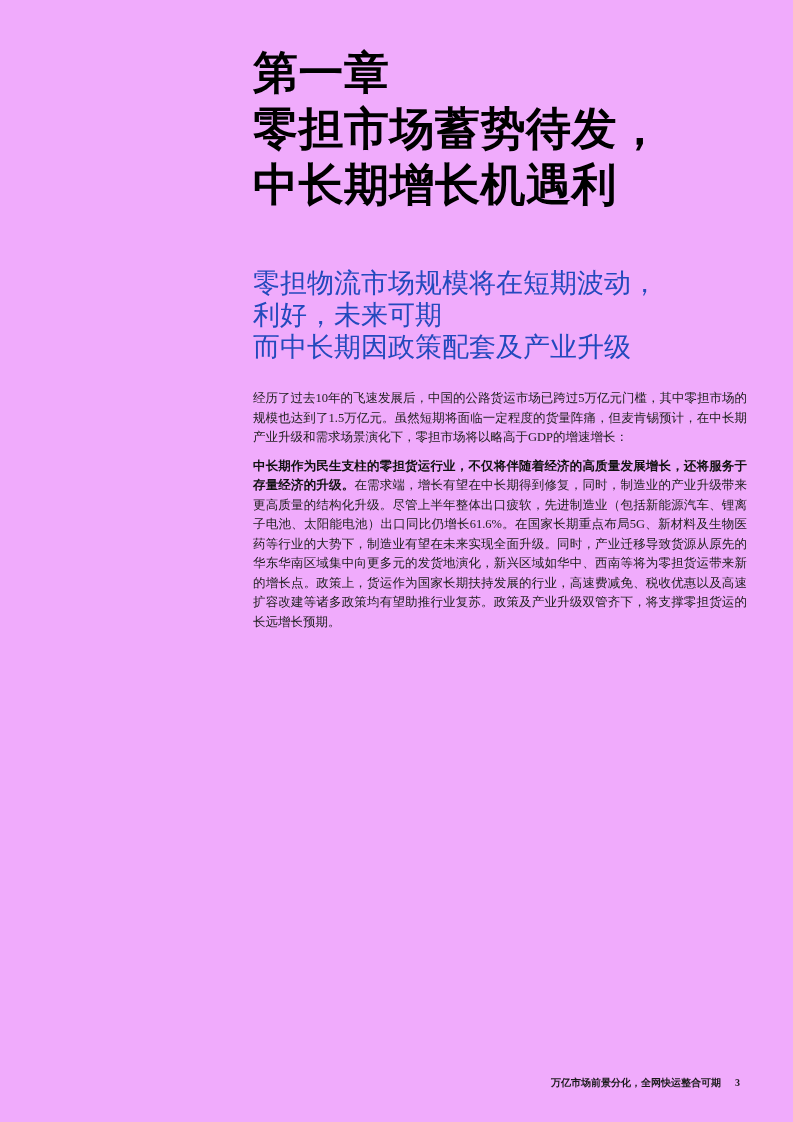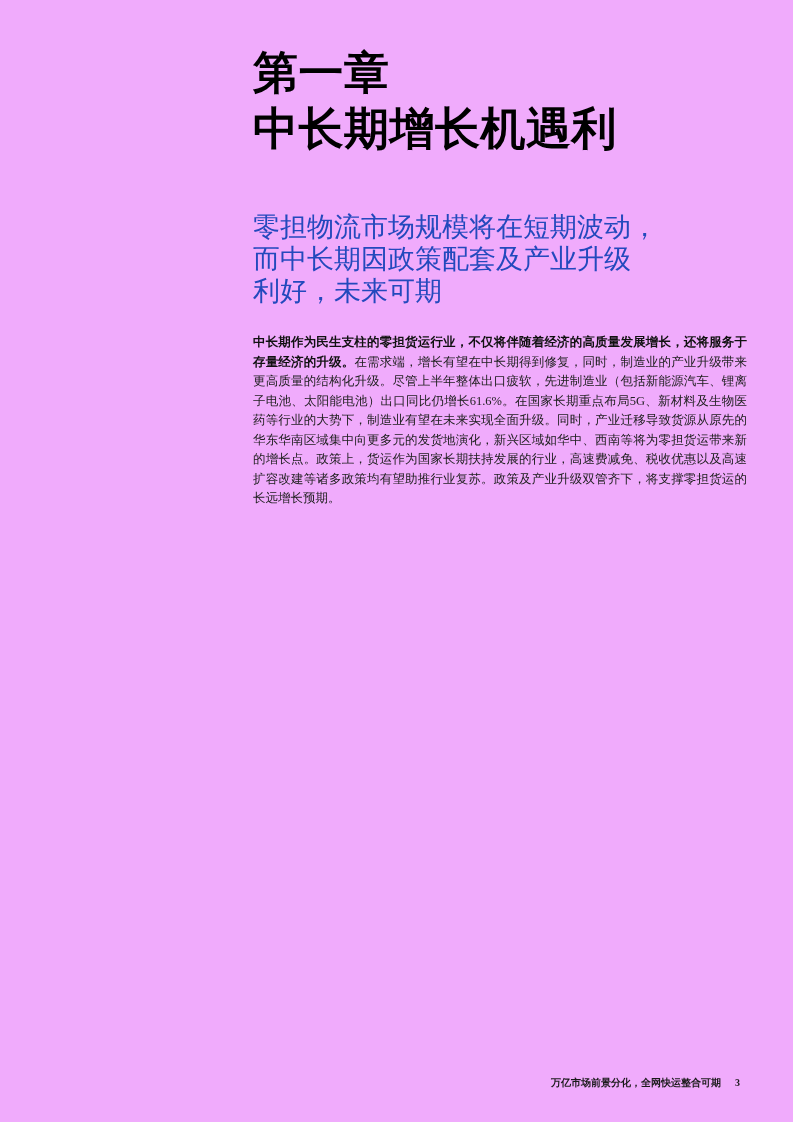--- a/index.html
+++ b/index.html
@@ -56,30 +56,32 @@
 </style>
 </head>
 <body>
 
 <div class="page">
 
   <div class="content">
 
     <h1 class="chapter-title">
       <div>第一章</div>
+      <div>零担市场蓄势待发，</div>
       <div>中长期增长机遇利</div>
     </h1>
 
     <h2 class="section-heading">
       <div>零担物流市场规模将在短期波动，</div>
+      <div>利好，未来可期</div>
       <div>而中长期因政策配套及产业升级</div>
-      <div>利好，未来可期</div>
     </h2>
 
     <div class="body-copy">
+      <p><span>经历了过去10年的飞速发展后，中国的公路货运市场已跨过5万亿元门槛，其中零担市场的规模也达到了1.5万亿元。虽然短期将面临一定程度的货量阵痛，但麦肯锡预计，在中长期产业升级和需求场景演化下，零担市场将以略高于GDP的增速增长：</span></p>
       <p><strong>中长期作为民生支柱的零担货运行业，不仅将伴随着经济的高质量发展增长，还将服务于存量经济的升级。</strong><span>在需求端，增长有望在中长期得到修复，同时，制造业的产业升级带来更高质量的结构化升级。尽管上半年整体出口疲软，先进制造业（包括新能源汽车、锂离子电池、太阳能电池）出口同比仍增长61.6%。在国家长期重点布局5G、新材料及生物医药等行业的大势下，制造业有望在未来实现全面升级。同时，产业迁移导致货源从原先的华东华南区域集中向更多元的发货地演化，新兴区域如华中、西南等将为零担货运带来新的增长点。政策上，货运作为国家长期扶持发展的行业，高速费减免、税收优惠以及高速扩容改建等诸多政策均有望助推行业复苏。政策及产业升级双管齐下，将支撑零担货运的长远增长预期。</span></p>
     </div>
 
   </div>
 
   <div class="footer">
     <span>万亿市场前景分化，全网快运整合可期</span>
     <span>3</span>
   </div>
 

